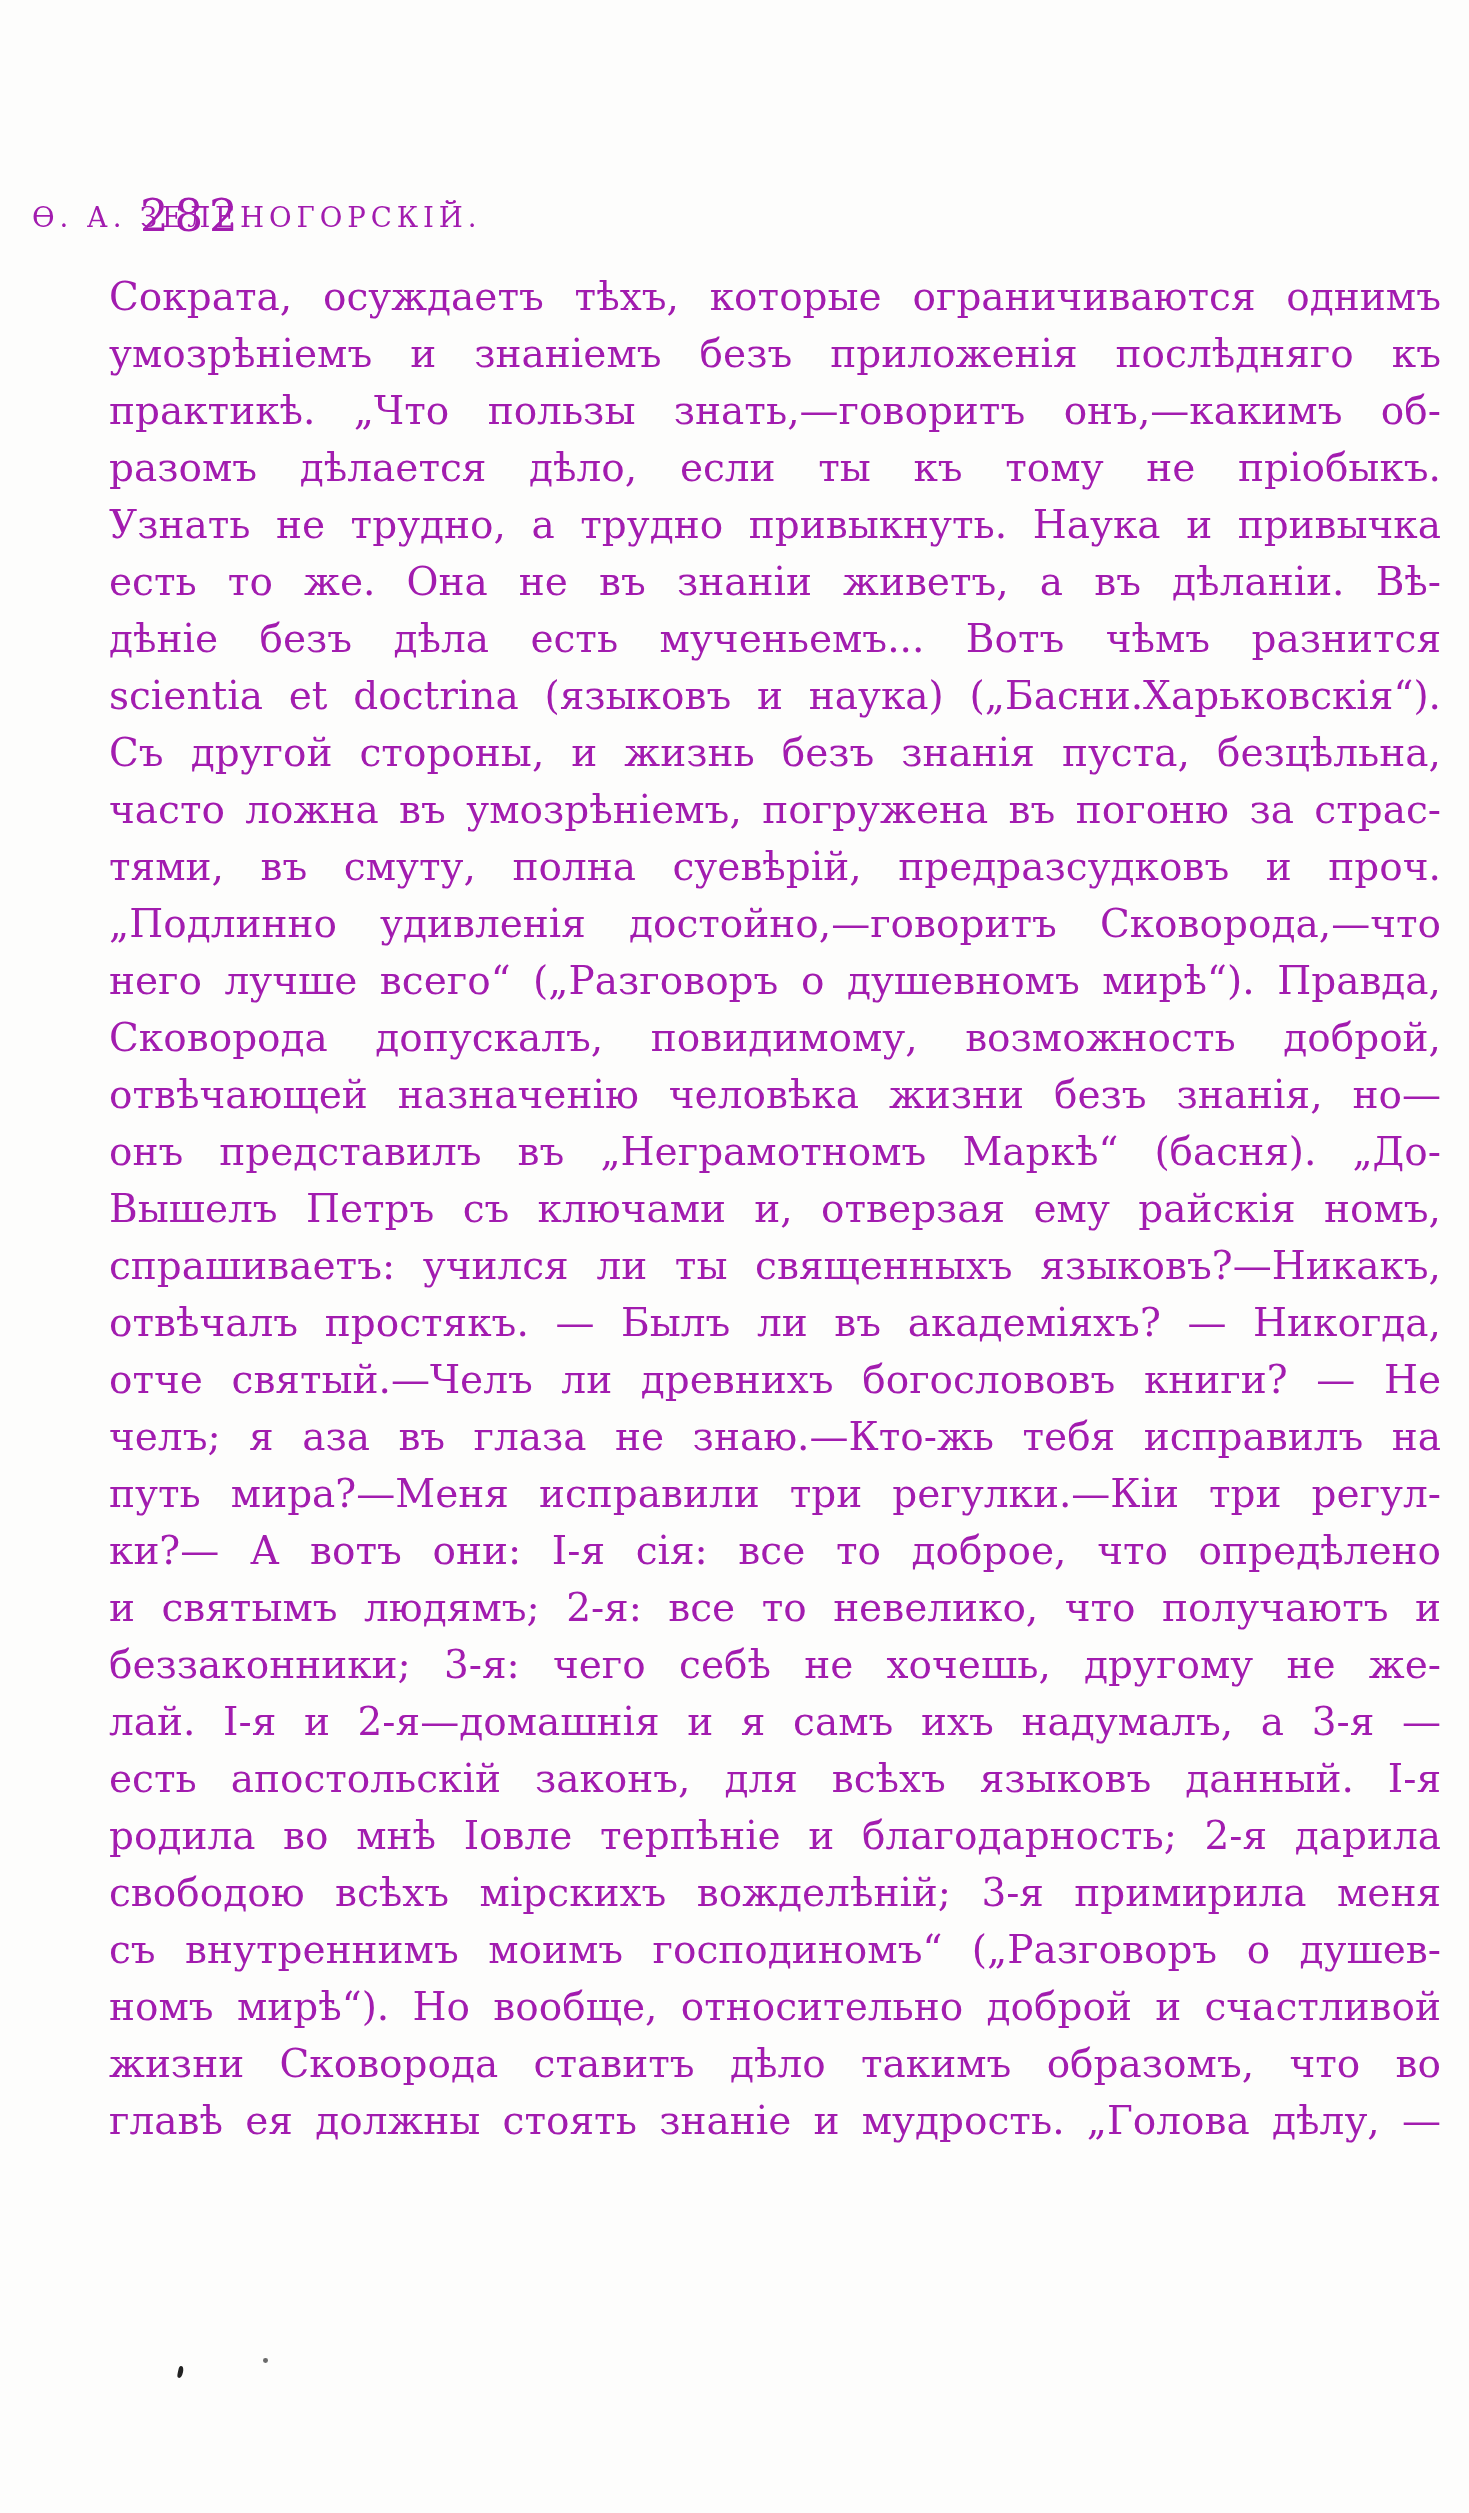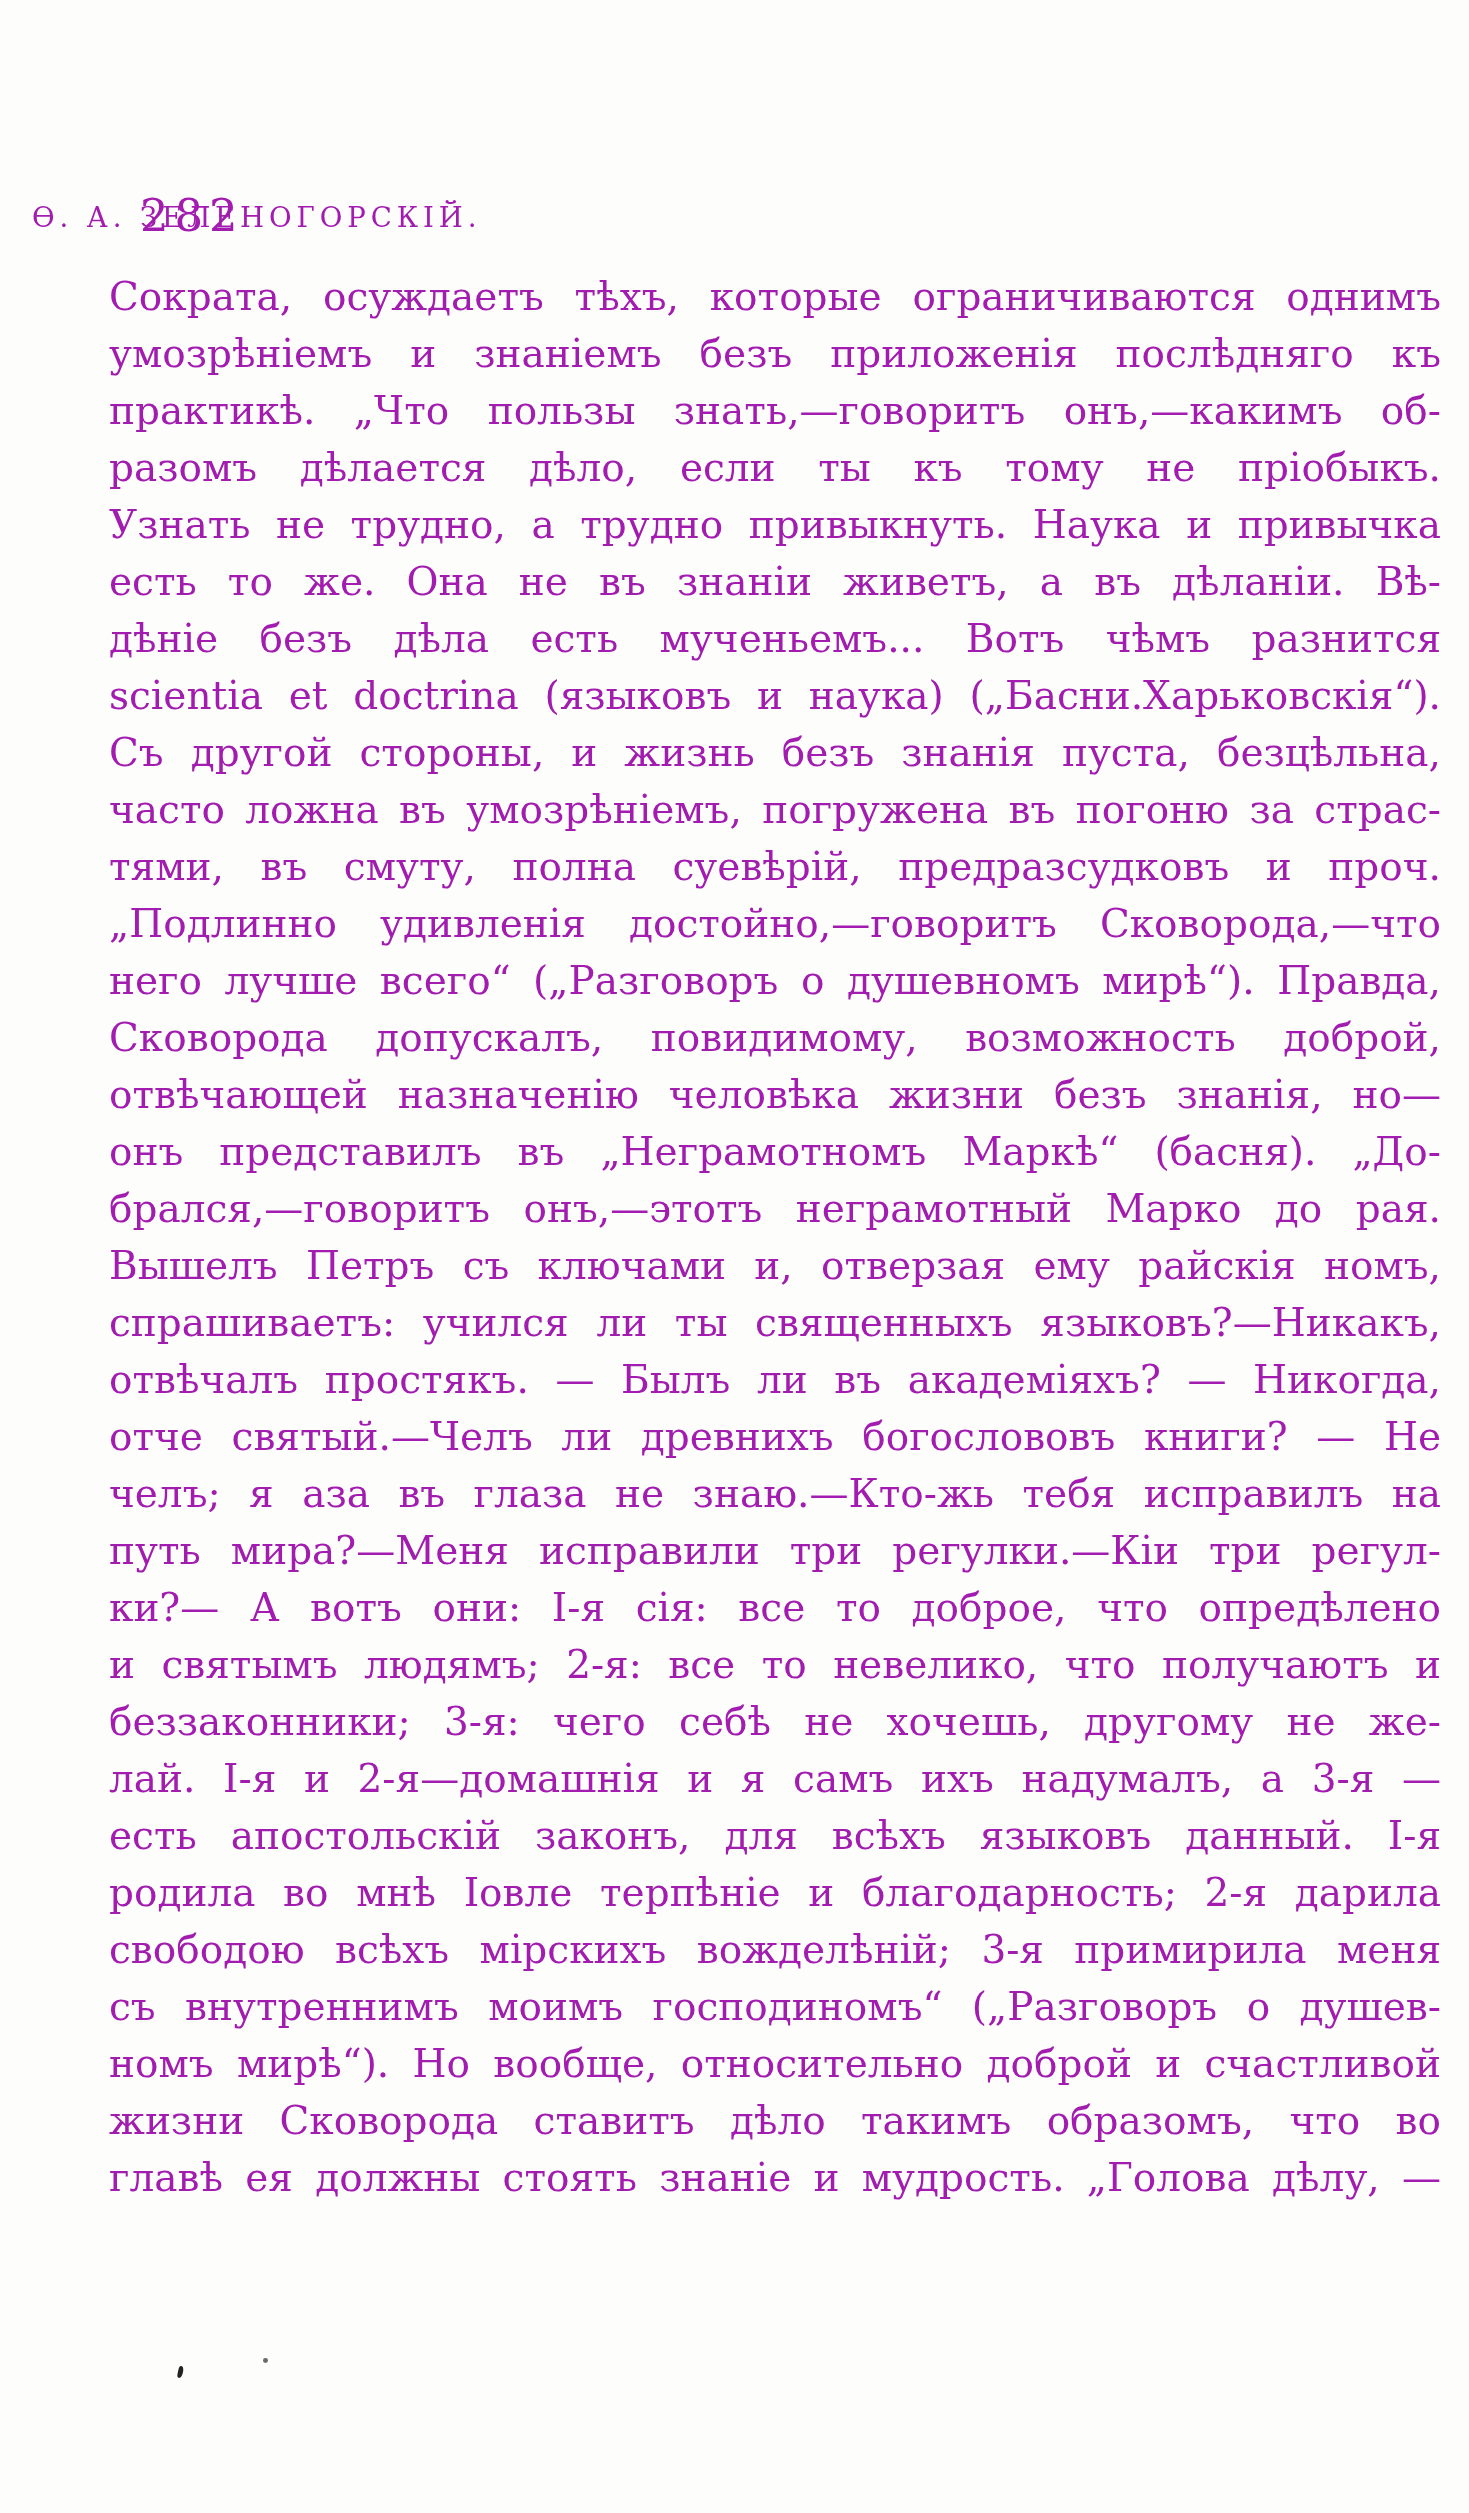--- a/index.html
+++ b/index.html
@@ -93,21 +93,20 @@
       <div class="line">дѣніе безъ дѣла есть мученьемъ... Вотъ чѣмъ разнится</div>
       <div class="line">scientia et doctrina (языковъ и наука) („Басни.Харьковскія“).</div>
       <div class="line">Съ другой стороны, и жизнь безъ знанія пуста, безцѣльна,</div>
       <div class="line">часто ложна въ умозрѣніемъ, погружена въ погоню за страс-</div>
       <div class="line">тями, въ смуту, полна суевѣрій, предразсудковъ и проч.</div>
       <div class="line">„Подлинно удивленія достойно,—говоритъ Сковорода,—что</div>
       <div class="line">него лучше всего“ („Разговоръ о душевномъ мирѣ“). Правда,</div>
       <div class="line">Сковорода допускалъ, повидимому, возможность доброй,</div>
       <div class="line">отвѣчающей назначенію человѣка жизни безъ знанія, но—</div>
       <div class="line">онъ представилъ въ „Неграмотномъ Маркѣ“ (басня). „До-</div>
-      <div class="line">брался,—говоритъ онъ,—этотъ неграмотный Марко до рая.</div>
       <div class="line">Вышелъ Петръ съ ключами и, отверзая ему райскія номъ,</div>
       <div class="line">спрашиваетъ: учился ли ты священныхъ языковъ?—Никакъ,</div>
       <div class="line">отвѣчалъ простякъ. — Былъ ли въ академіяхъ? — Никогда,</div>
       <div class="line">отче святый.—Челъ ли древнихъ богослововъ книги? — Не</div>
       <div class="line">челъ; я аза въ глаза не знаю.—Кто-жь тебя исправилъ на</div>
       <div class="line">путь мира?—Меня исправили три регулки.—Кіи три регул-</div>
       <div class="line">ки?— А вотъ они: І-я сія: все то доброе, что опредѣлено</div>
       <div class="line">и святымъ людямъ; 2-я: все то невелико, что получаютъ и</div>
       <div class="line">беззаконники; 3-я: чего себѣ не хочешь, другому не же-</div>
       <div class="line">лай. І-я и 2-я—домашнія и я самъ ихъ надумалъ, а 3-я —</div>

